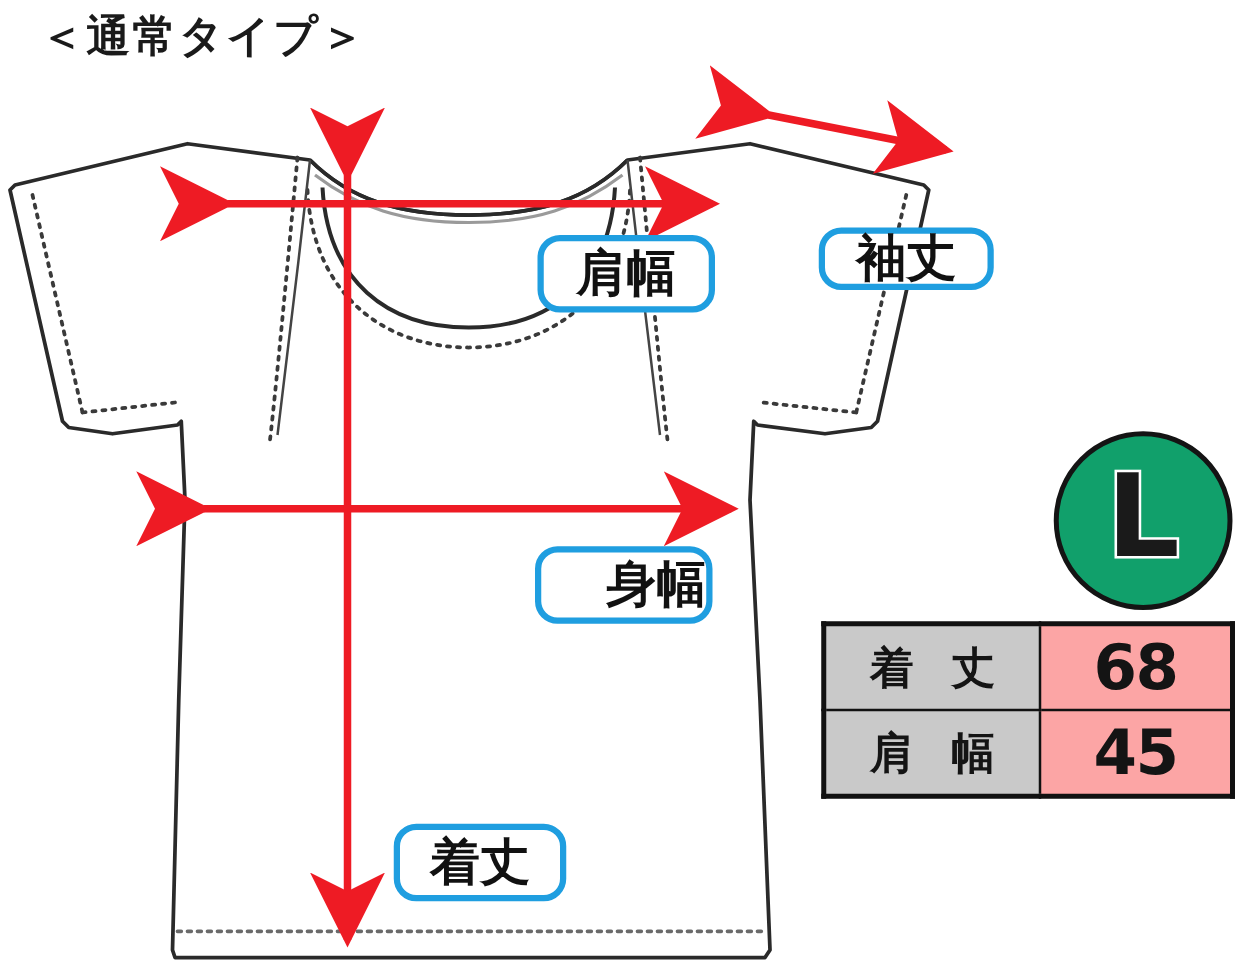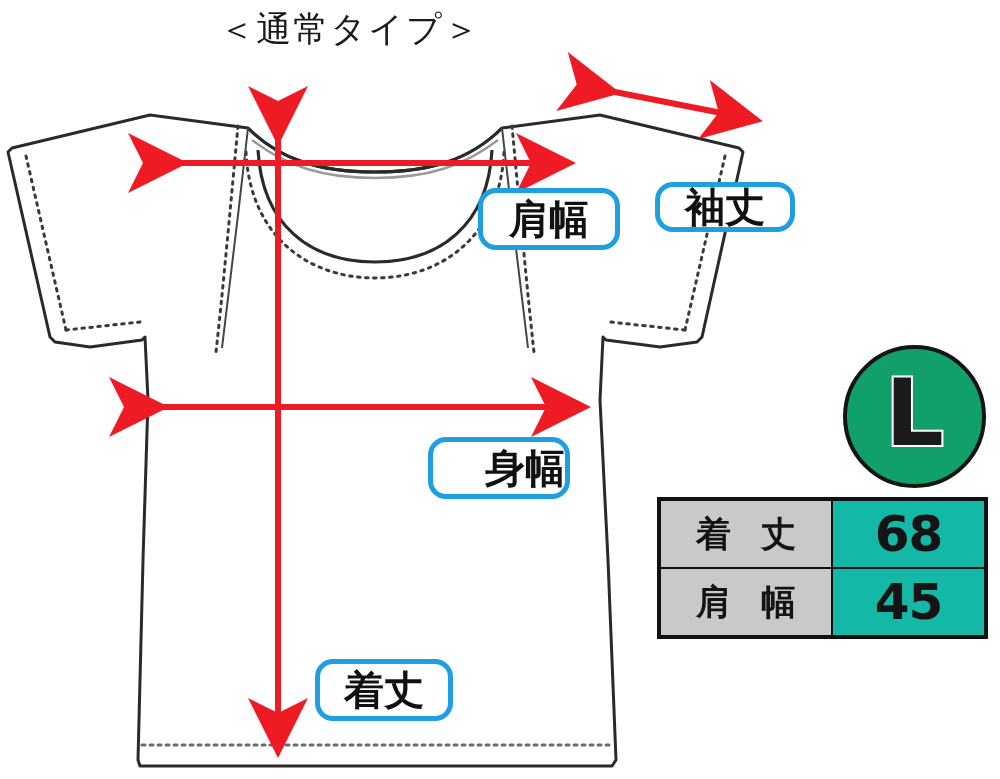--- a/index.html
+++ b/index.html
@@ -17,27 +17,28 @@
     background: #ffffff;
     overflow: hidden;
   }
 
   
   .title {
     position: absolute;
     left: 0;
     top: 6px;
     width: 700px;
-    text-align: center;
+    text-align: left;
     font-family: "DejaVu Sans", "Liberation Sans", sans-serif;
     font-size: 35px;
-    font-weight: normal;
+    font-weight: bold;
     letter-spacing: 2px;
     color: #1a1a1a;
     white-space: nowrap;
+    padding-left: 32px;
   }
 
   
   .canvas {
     position: absolute;
     left: 0;
     top: 0;
     width: 1000px;
     height: 779px;
   }
@@ -54,21 +55,20 @@
     display: flex;
     align-items: center;
     justify-content: center;
     box-sizing: border-box;
     line-height: 1;
   }
   .callout-katahaba {
     left: 430px; top: 188px;
     width: 142px; height: 62px;
     font-size: 40px;
-    margin-left: 48px;
   }
   .callout-sodetake {
     left: 655px; top: 182px;
     width: 140px; height: 50px;
     font-size: 40px;
   }
   .callout-minohaba {
     left: 428px; top: 437px;
     width: 142px; height: 62px;
     font-size: 40px;
@@ -129,21 +129,21 @@
     width: 170px;
     background: #c9c9c9;
     font-family: "DejaVu Sans", "Liberation Sans", sans-serif;
     font-size: 35px;
     font-weight: bold;
     letter-spacing: 9px;
     text-indent: 9px;
     color: #141414;
   }
   .size-table td.value-cell {
-    background: #14b8a6;
+    background: #fca5a5;
     font-family: "DejaVu Sans", "Liberation Sans", sans-serif;
     font-size: 50px;
     font-weight: bold;
     color: #141414;
     letter-spacing: -1px;
   }
 </style>
 </head>
 <body>
 

